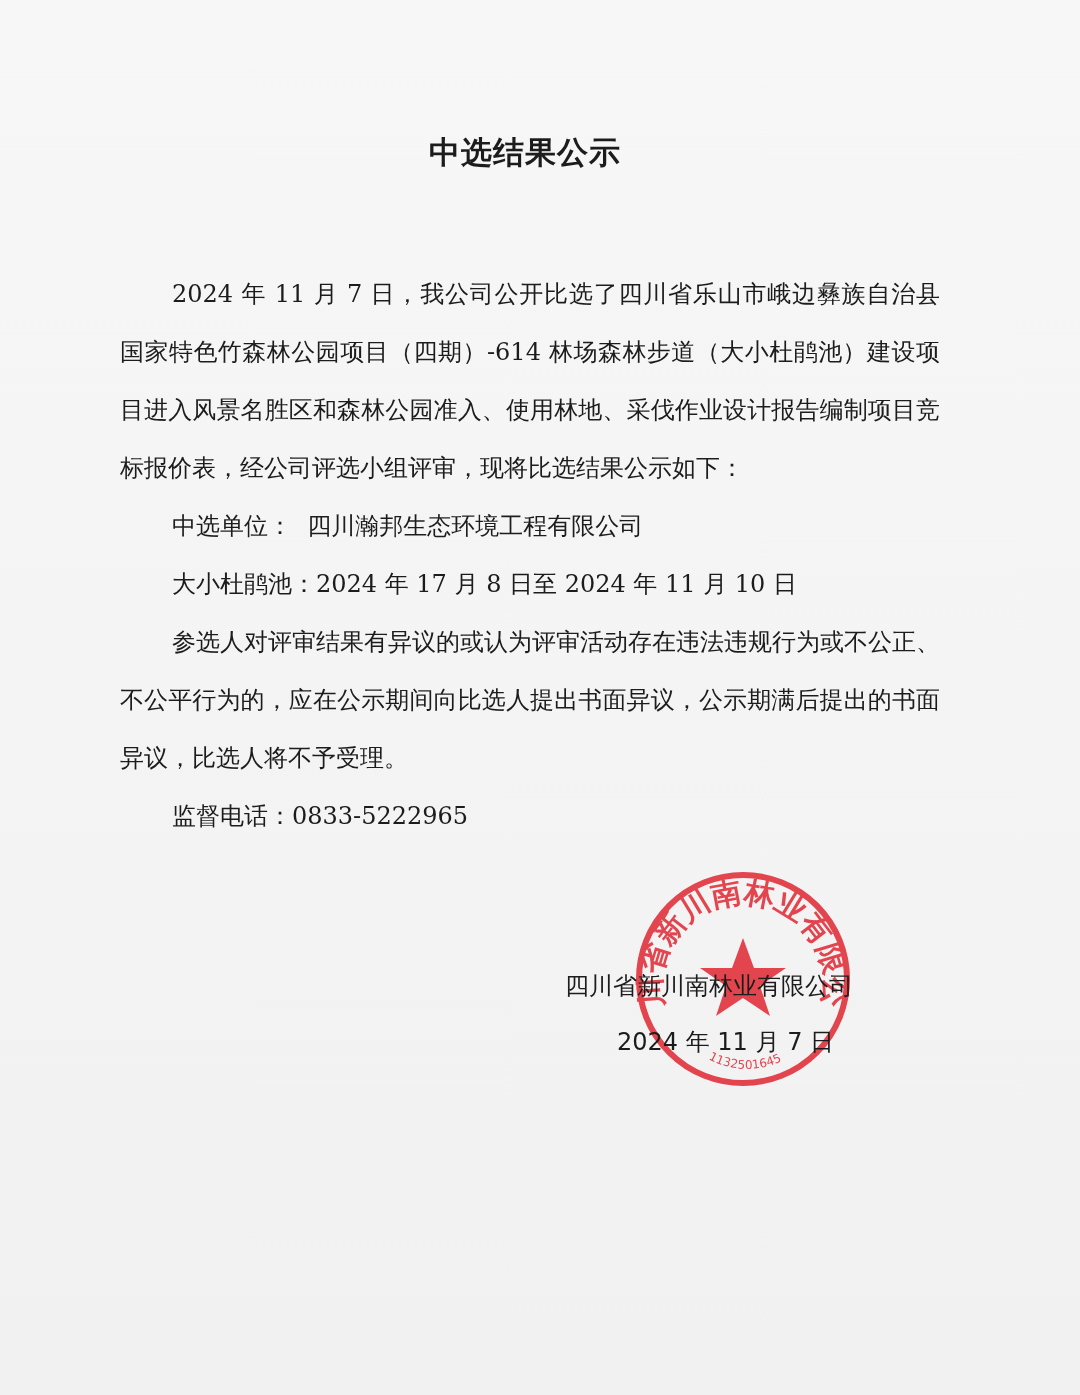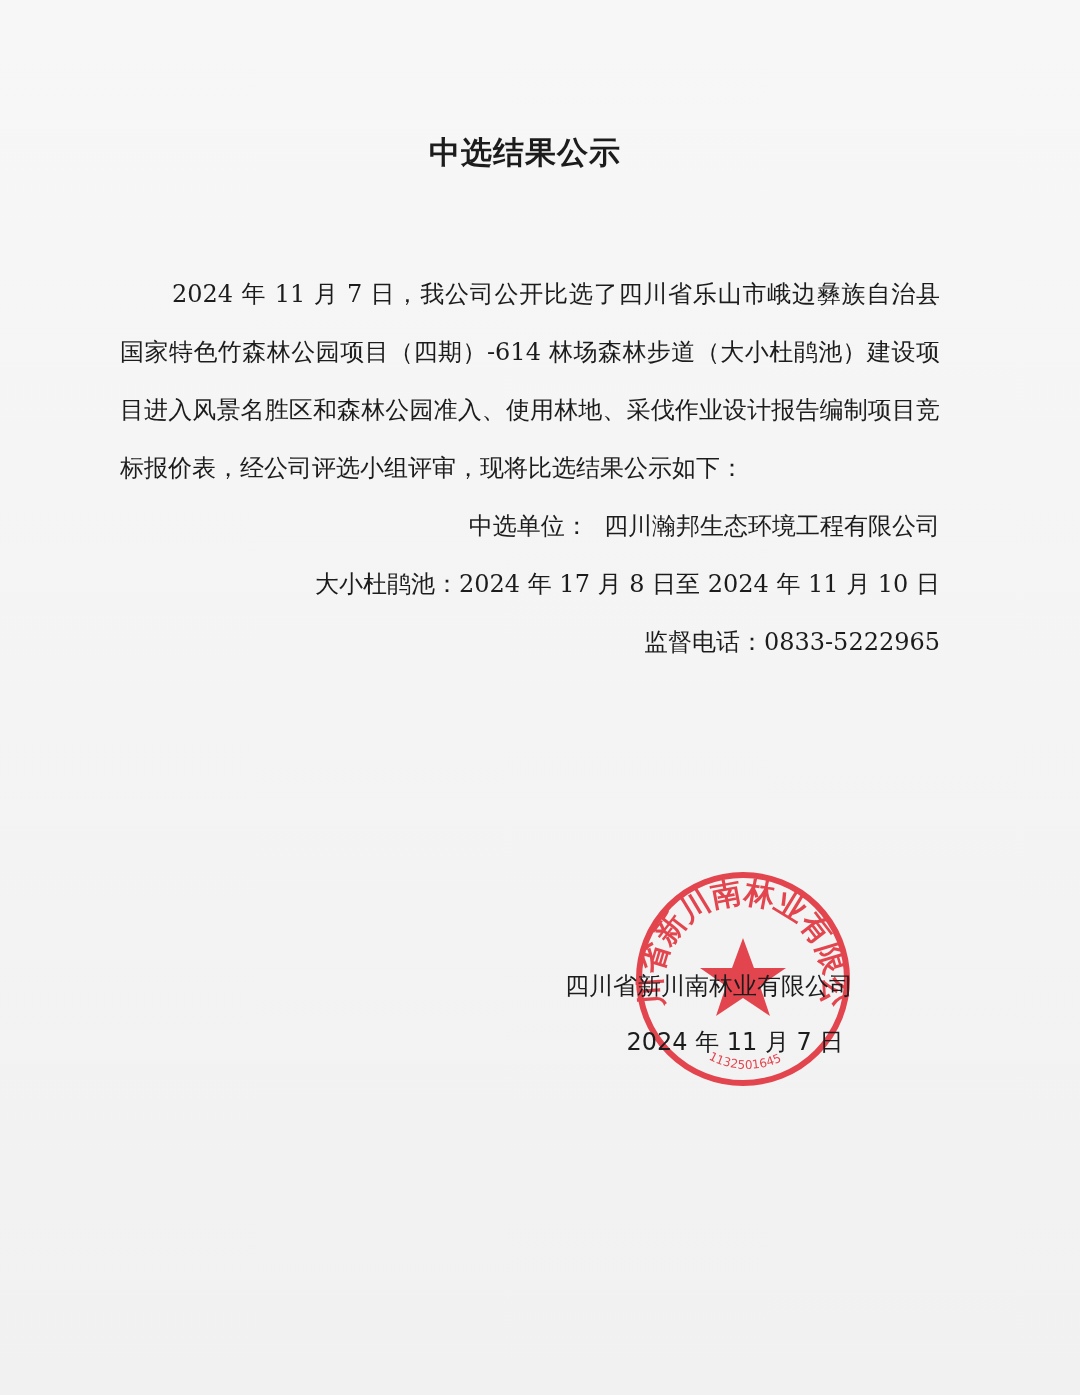--- a/index.html
+++ b/index.html
@@ -13,40 +13,41 @@
   .page { position: absolute; inset: 0; background: linear-gradient(180deg,#f8f7f8 0%, #f2f1f2 100%); }
   .title {
     position: absolute; top: 132px; left: 0; width: 1050px; text-align: center;
     font-family: Liberation Mono, monospace; font-weight: bold; font-size: 31px; letter-spacing: 1px;
   }
   .body {
     position: absolute; left: 120px; top: 265px; width: 820px;
     font-size: 24px; line-height: 58px;
   }
   .para { text-indent: 52px; margin: 0; text-align: justify; }
-  .line { margin: 0; padding-left: 52px; text-align: right; }
+  .line { margin: 0; padding-left: 52px; }
   .sign {
     position: absolute; left: 565px; top: 958px; font-size: 24px; line-height: 56px;
     font-family: "DejaVu Sans", sans-serif;
   }
-  .sign .date { padding-left: 52px; text-align: center; }
+  .sign .date { padding-left: 52px; }
   .seal {
     position: absolute; left: 628px; top: 868px; width: 230px; height: 222px; opacity: 0.82;
   }
 </style>
 </head>
 <body>
 
 <div class="page">
   <div class="title">中选结果公示</div>
 
   <div class="body">
     <p class="para">2024 年 11 月 7 日，我公司公开比选了四川省乐山市峨边彝族自治县国家特色竹森林公园项目（四期）-614 林场森林步道（大小杜鹃池）建设项目进入风景名胜区和森林公园准入、使用林地、采伐作业设计报告编制项目竞标报价表，经公司评选小组评审，现将比选结果公示如下：</p>
     <p class="line"><span>中选单位：</span>&nbsp;&nbsp;<span>四川瀚邦生态环境工程有限公司</span></p>
     <p class="line"><span>大小杜鹃池：</span><span>2024 年 17 月 8 日至 2024 年 11 月 10 日</span></p>
+    <p class="para">参选人对评审结果有异议的或认为评审活动存在违法违规行为或不公正、不公平行为的，应在公示期间向比选人提出书面异议，公示期满后提出的书面异议，比选人将不予受理。</p>
     <p class="line"><span>监督电话：</span><span>0833-5222965</span></p>
   </div>
 
   <svg class="seal" viewBox="0 0 230 222">
     <defs>
       <path id="arcTop" d="M 40 150 A 82 82 0 1 1 190 150"></path>
       <path id="arcBot" d="M 60 175 A 80 80 0 0 0 175 178"></path>
     </defs>
     <circle cx="115" cy="111" r="104" fill="none" stroke="#e0202a" stroke-width="6"></circle>
     <polygon points="115,70 126,100 158,100 132,118 142,148 115,130 88,148 98,118 72,100 104,100" fill="#e0202a"></polygon>

